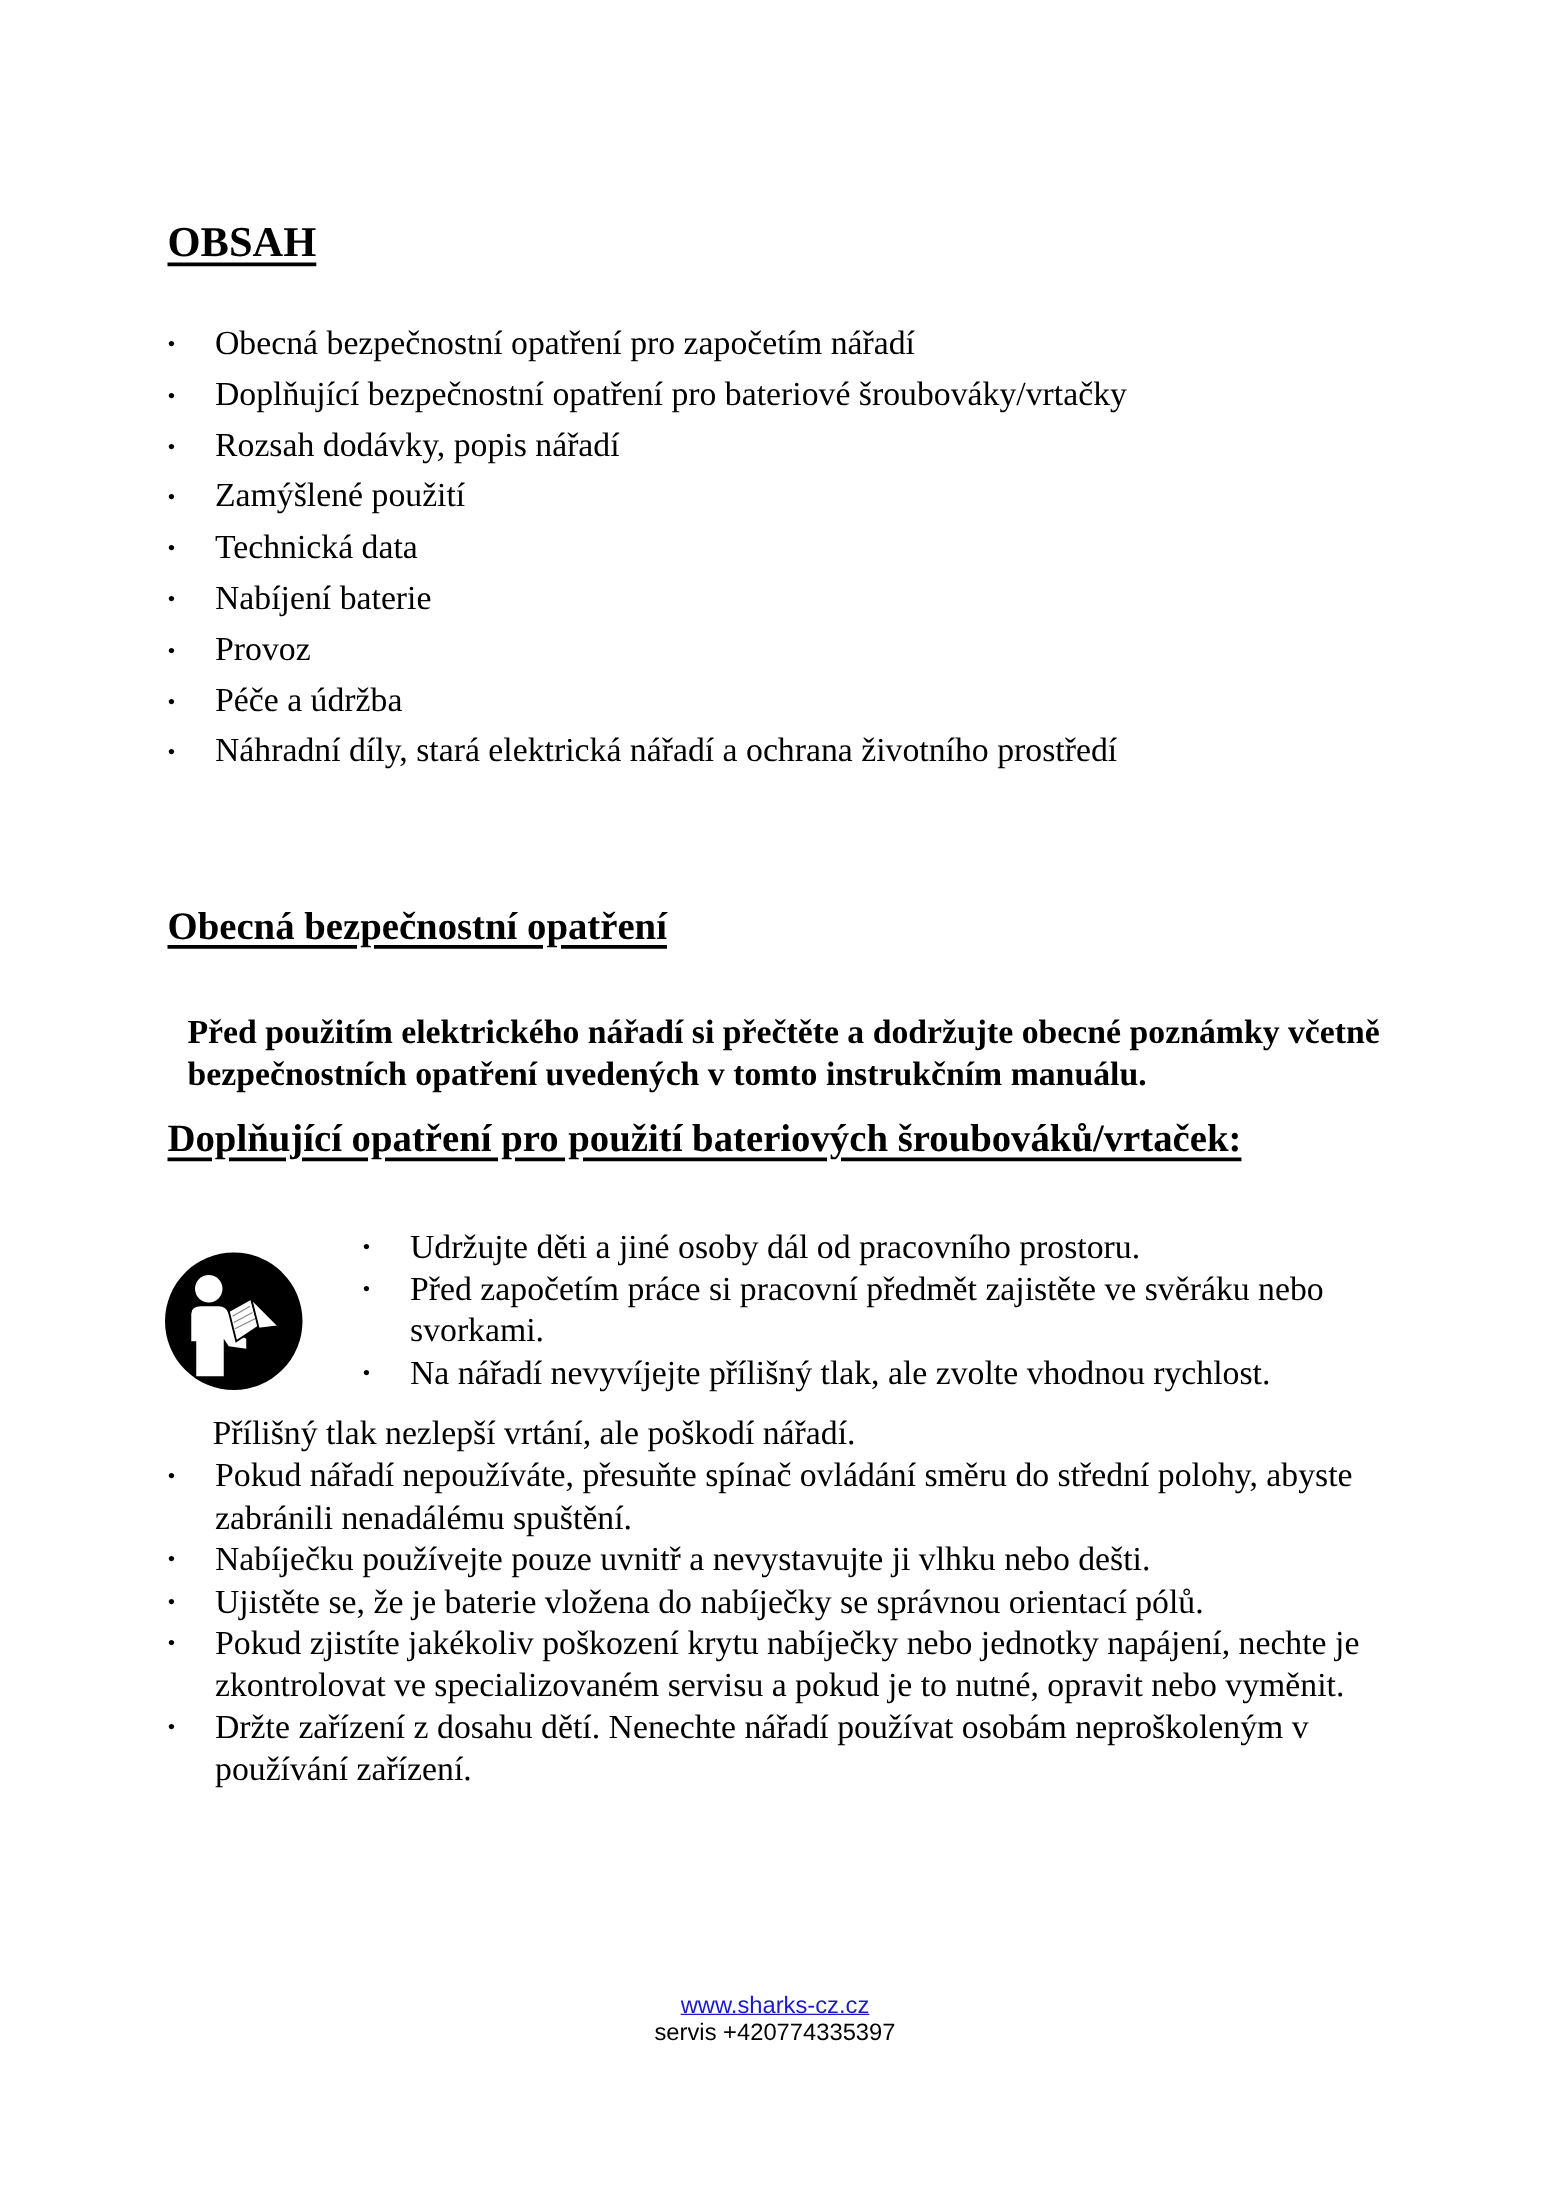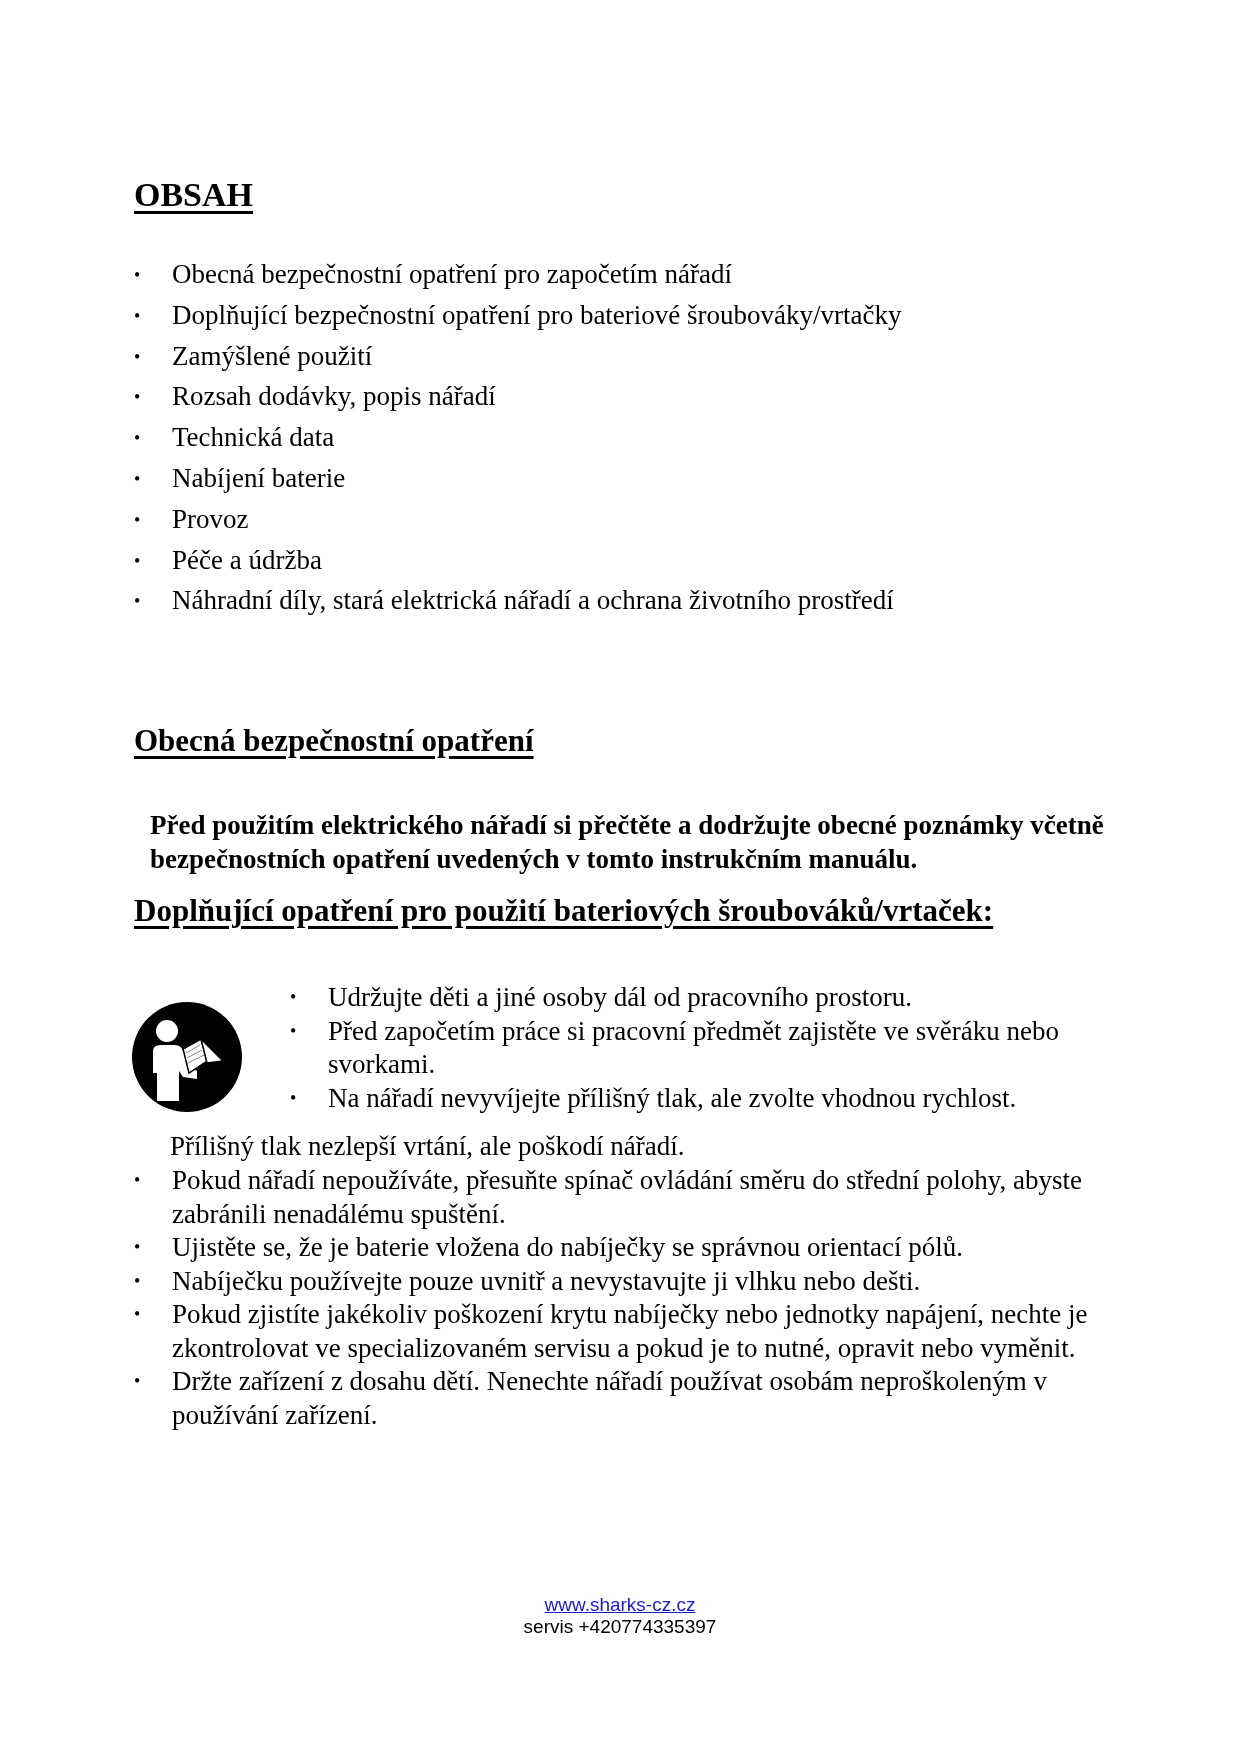--- a/index.html
+++ b/index.html
@@ -30,22 +30,22 @@
 </head>
 <body>
 
 <div class="page">
 
   <h1 class="h1">OBSAH</h1>
 
   <ul class="toc">
     <li class="bul">Obecná bezpečnostní opatření pro započetím nářadí</li>
     <li class="bul">Doplňující bezpečnostní opatření pro bateriové šroubováky/vrtačky</li>
+    <li class="bul">Rozsah dodávky, popis nářadí</li>
     <li class="bul">Zamýšlené použití</li>
-    <li class="bul">Rozsah dodávky, popis nářadí</li>
     <li class="bul">Technická data</li>
     <li class="bul">Nabíjení baterie</li>
     <li class="bul">Provoz</li>
     <li class="bul">Péče a údržba</li>
     <li class="bul">Náhradní díly, stará elektrická nářadí a ochrana životního prostředí</li>
   </ul>
 
   <h2 class="h2">Obecná bezpečnostní opatření</h2>
   <p class="intro">Před použitím elektrického nářadí si přečtěte a dodržujte obecné poznámky včetně bezpečnostních opatření uvedených v tomto instrukčním manuálu.</p>
 
@@ -65,22 +65,22 @@
   <ul class="s1">
     <li class="bul">Udržujte děti a jiné osoby dál od pracovního prostoru.</li>
     <li class="bul">Před započetím práce si pracovní předmět zajistěte ve svěráku nebo svorkami.</li>
     <li class="bul">Na nářadí nevyvíjejte přílišný tlak, ale zvolte vhodnou rychlost.</li>
   </ul>
 
   <p class="cont">Přílišný tlak nezlepší vrtání, ale poškodí nářadí.</p>
 
   <ul class="s2">
     <li class="bul">Pokud nářadí nepoužíváte, přesuňte spínač ovládání směru do střední polohy, abyste zabránili nenadálému spuštění.</li>
+    <li class="bul">Nabíječku používejte pouze uvnitř a nevystavujte ji vlhku nebo dešti.</li>
     <li class="bul">Ujistěte se, že je baterie vložena do nabíječky se správnou orientací pólů.</li>
-    <li class="bul">Nabíječku používejte pouze uvnitř a nevystavujte ji vlhku nebo dešti.</li>
     <li class="bul">Pokud zjistíte jakékoliv poškození krytu nabíječky nebo jednotky napájení, nechte je zkontrolovat ve specializovaném servisu a pokud je to nutné, opravit nebo vyměnit.</li>
     <li class="bul">Držte zařízení z dosahu dětí. Nenechte nářadí používat osobám neproškoleným v používání zařízení.</li>
   </ul>
 
   <div class="footer">
     <div><a style="color: rgb(26, 26, 204);">www.sharks-cz.cz</a></div>
     <div>servis +420774335397</div>
   </div>
 
 </div>

